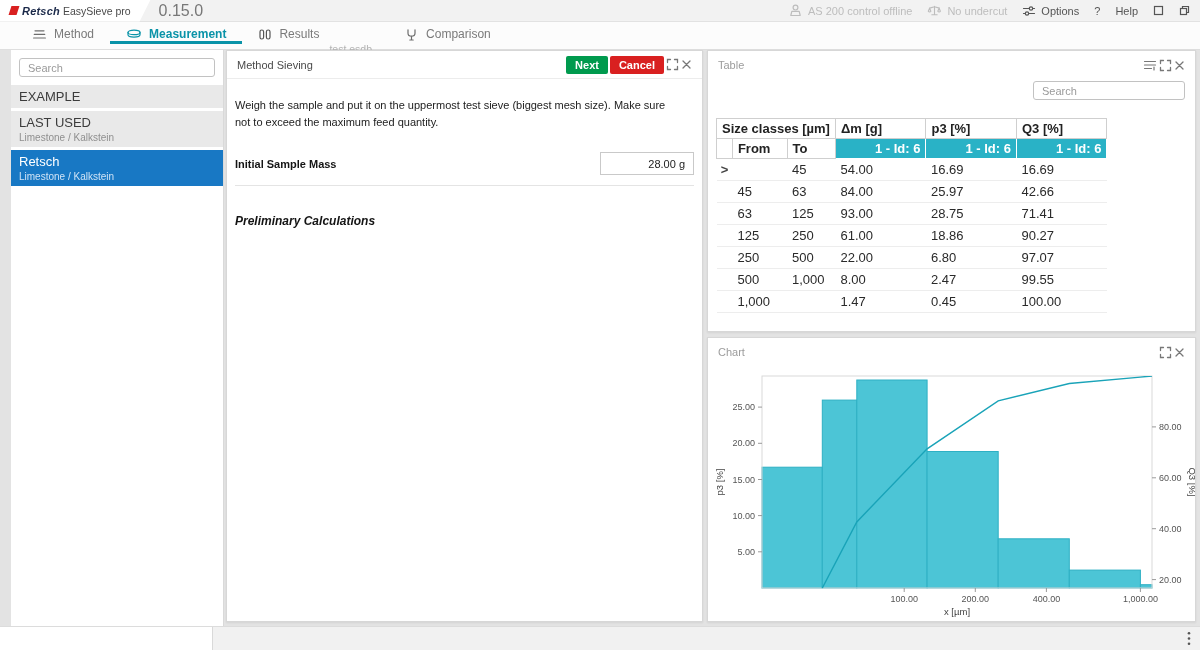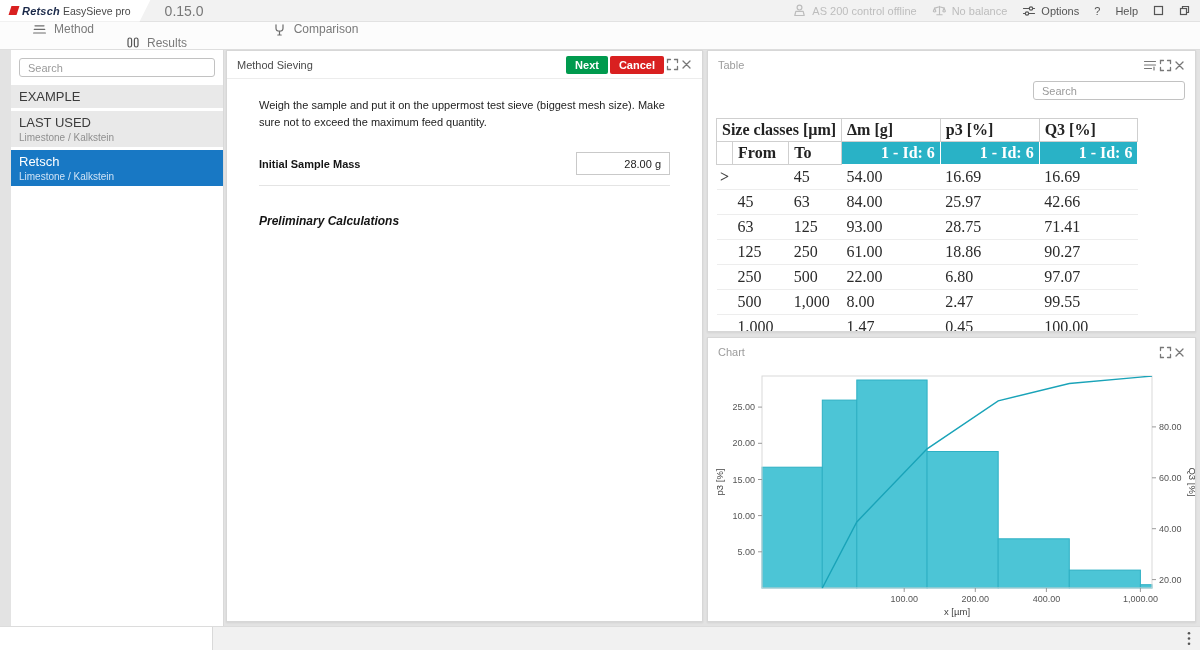--- a/index.html
+++ b/index.html
@@ -6,29 +6,29 @@
   html,body { width:1200px; height:650px; }
   body { font-family:"Liberation Sans", sans-serif; background:#ffffff; color:#222; overflow:hidden; }
   .app { width:1200px; height:650px; display:flex; flex-direction:column; background:#e3e3e3; }
 
   
   .titlebar { flex:0 0 22px; height:22px; background:#f2f2f2; border-bottom:1px solid #e2e2e2; display:flex; align-items:center; }
   .logo-tab { height:22px; background:#fff; display:flex; align-items:center; padding:0 20px 0 10px; clip-path:polygon(0 0,100% 0,calc(100% - 11px) 100%,0 100%); }
   .logo-mark { width:8px; height:9px; background:var(--cancel-red,#d42020); transform:skewX(-18deg); margin-right:4px; }
   .brand { font-size:11px; font-weight:700; font-style:italic; color:#1b2949; letter-spacing:.2px; }
   .appname { font-size:10.5px; color:#4a4a4a; margin-left:3px; }
-  .version { font-size:14px; color:#777; margin-left:14px; }
+  .version { font-size:16px; color:#777; margin-left:8px; }
   .titlebar-right { margin-left:auto; display:flex; align-items:center; gap:15px; padding-right:10px; font-size:11px; color:#555; }
   .status-item { display:flex; align-items:center; gap:5px; }
   .status-item.disabled { color:#bdbdbd; }
   .tb-btn { display:flex; align-items:center; gap:5px; cursor:pointer; }
   .win-btn { display:flex; align-items:center; color:#555; cursor:pointer; }
 
   
-  .tabbar { flex:0 0 28px; height:28px; background:#fcfcfc; border-bottom:1px solid #dedede; display:flex; align-items:flex-start; padding-left:16px; }
+  .tabbar { flex:0 0 28px; height:28px; background:#fcfcfc; border-bottom:1px solid #dedede; display:flex; align-items:center; padding-left:16px; }
   .tab { display:flex; align-items:center; gap:7px; padding:0 16px; font-size:12px; color:#7a7a7a; border-bottom:3px solid transparent; cursor:pointer; }
   .tab svg { flex:0 0 auto; }
   .tab.active { color:var(--accent-teal,#0a93a8); border-bottom-color:var(--accent-teal,#0a93a8); font-weight:600; }
   .tab .sub { font-size:10.5px; color:#b3b3b3; margin-left:3px; font-weight:400;margin-top:29px; }
 
   
   .content { flex:1; display:flex; min-height:0; background:#e3e3e3;margin-left:11px; }
   .sidebar { flex:0 0 213px; width:213px; background:#fff; border-right:1px solid #d9d9d9; display:flex; flex-direction:column; }
   .search-input { margin:8px; height:19px; border:1px solid #c2c2c2; border-radius:3px; font-family:"Liberation Sans",sans-serif; font-size:11px; padding:0 8px; color:#333; outline:none; }
   .search-input::placeholder { color:#9a9a9a; }
@@ -49,37 +49,37 @@
   .panel-header { flex:0 0 28px; height:28px; display:flex; align-items:center; gap:2px; padding:0 10px; }
   .panel-title { font-size:11px; color:#9c9c9c; margin-right:auto; }
   .method-panel .panel-header { border-bottom:1px solid #ececec; }
   .method-panel .panel-title { color:#4a4a4a; }
   .btn { border:none; color:#fff; font-family:"Liberation Sans",sans-serif; font-size:11px; font-weight:600; padding:3px 9px; border-radius:2px; cursor:pointer; }
   .btn.next { background:var(--next-green,#009a4e); }
   .btn.cancel { background:var(--cancel-red,#d42020); }
   .icon-btn { color:#777; display:flex; align-items:center; cursor:pointer; background:none; border:none; padding:0; }
 
   
-  .method-body { padding:18px 32px; font-size:11px; }
+  .method-body { padding:18px 8px; font-size:11px; }
   .instruction { max-width:446px; line-height:1.5; color:#222; }
   .mass-row { margin-top:22px; display:flex; align-items:center; justify-content:space-between; padding-bottom:10px; border-bottom:1px solid #e4e4e4; }
   .mass-label { font-weight:700; font-size:11px; color:#151515; }
   .mass-input { width:94px; height:23px; border:1px solid #c9c9c9; text-align:right; font-family:"Liberation Sans",sans-serif; font-size:11px; padding:0 8px; color:#222; outline:none; }
   .prelim-heading { margin-top:28px; font-size:12px; font-weight:700; font-style:italic; color:#141414; }
   .assist-row { margin-top:13px; display:flex; gap:16px; }
   .assist-left { flex:0 0 112px; width:112px; font-style:italic; color:#3a3a3a; font-size:11px; line-height:1.55; }
   .warn { display:flex; gap:9px; align-items:flex-start; padding-top:1px; }
   .warn-text { font-weight:600; font-size:11px; padding-top:1px; color:#1a1a1a; }
 
   
   .table-search-row { display:flex; justify-content:flex-end; padding:2px 10px 8px; }
   .table-search { width:152px; height:19px; border:1px solid #c2c2c2; border-radius:3px; font-family:"Liberation Sans",sans-serif; font-size:11px; padding:0 8px; color:#333; outline:none; }
   .table-search::placeholder { color:#9a9a9a; }
   .table-wrap { padding-left:8px; margin-top:10px; }
-  table.grid { border-collapse:collapse; font-size:16px; table-layout:fixed;font-family:Liberation Serif, serif; }
+  table.grid { border-collapse:collapse; font-size:13px; table-layout:fixed; }
   table.grid thead th { font-weight:700; text-align:left; padding:2px 5px; border:1px solid #cfcfcf; white-space:nowrap; color:#222; background:#fff; height:16px; }
   table.grid th.teal { background:var(--table-teal,#29b2c6); color:#fff; border:1px solid #fff; font-weight:600;padding-left:39px; }
   table.grid th.sel, table.grid td.sel { padding:2px 2px; }
   table.grid tbody td { padding:3px 5px; border-bottom:1px solid #ededed; white-space:nowrap; color:#2a2a2a; }
   table.grid td.sel { color:#444; text-align:center; font-weight:700; }
 
   
   .chart-body { flex:1; padding:2px 0 0 4px; }
   #chart-svg text { font-family:"Liberation Sans",sans-serif; }
 
@@ -106,21 +106,21 @@
           <circle cx="7.5" cy="3.6" r="2.4"></circle>
             <path d="M3.8 7.3h7.4l1 4.2H2.8z"></path>
         </svg>
         <span>AS 200 control offline</span>
       </div>
       <div class="status-item disabled">
         <svg width="15" height="13" viewBox="0 0 15 13" fill="none" stroke="currentColor" stroke-width="1.1" stroke-linecap="round" stroke-linejoin="round">
           <path d="M7.5 2.2v8.6M4.8 10.8h5.4M2.6 4.1l4.9-1.4 4.9 1.4"></path>
           <path d="M1.3 7.3L2.6 4.2l1.3 3.1a1.5 1.5 0 01-2.6 0zM10.8 7.3l1.3-3.1 1.3 3.1a1.5 1.5 0 01-2.6 0z"></path>
         </svg>
-        <span>No balance</span>
+        <span>No undercut</span>
       </div>
       <div class="tb-btn">
         <svg width="14" height="12" viewBox="0 0 14 12" fill="none" stroke="currentColor" stroke-width="1.2" stroke-linecap="round">
           <path d="M1.5 3.5h11M1.5 8.5h11"></path>
           <circle cx="9" cy="3.5" r="1.7" fill="#f2f2f2"></circle>
             <circle cx="5" cy="8.5" r="1.7" fill="#f2f2f2"></circle>
         </svg>
         <span>Options</span>
       </div>
       <span class="tb-btn">?</span>
@@ -138,20 +138,27 @@
       </span>
     </div>
   </header>
 
   <nav class="tabbar">
     <div class="tab">
       <svg width="15" height="13" viewBox="0 0 15 13" fill="none" stroke="#6d6d6d" stroke-width="1.2" stroke-linecap="round">
         <path d="M3 2.8h9M2.3 6.4h10.4M1.6 10h11.8"></path>
       </svg>
       <span>Method</span>
+    </div>
+    <div class="tab active">
+      <svg width="16" height="13" viewBox="0 0 16 13" fill="none" stroke="var(--accent-teal,#0a93a8)" stroke-width="1.2" stroke-linecap="round">
+        <ellipse cx="8" cy="4.4" rx="6" ry="2.2"></ellipse>
+        <path d="M2 4.4v2.4c0 1.3 2.7 2.3 6 2.3s6-1 6-2.3V4.4"></path>
+      </svg>
+      <span>Measurement</span>
     </div>
     <div class="tab">
       <svg width="14" height="13" viewBox="0 0 14 13" fill="none" stroke="#555" stroke-width="1.2">
         <rect x="2" y="2" width="3.6" height="9" rx="1.8"></rect>
           <rect x="8.4" y="2" width="3.6" height="9" rx="1.8"></rect>
       </svg>
       <span>Results</span>
       <span class="sub">test.esdb</span>
     </div>
     <div class="tab">

